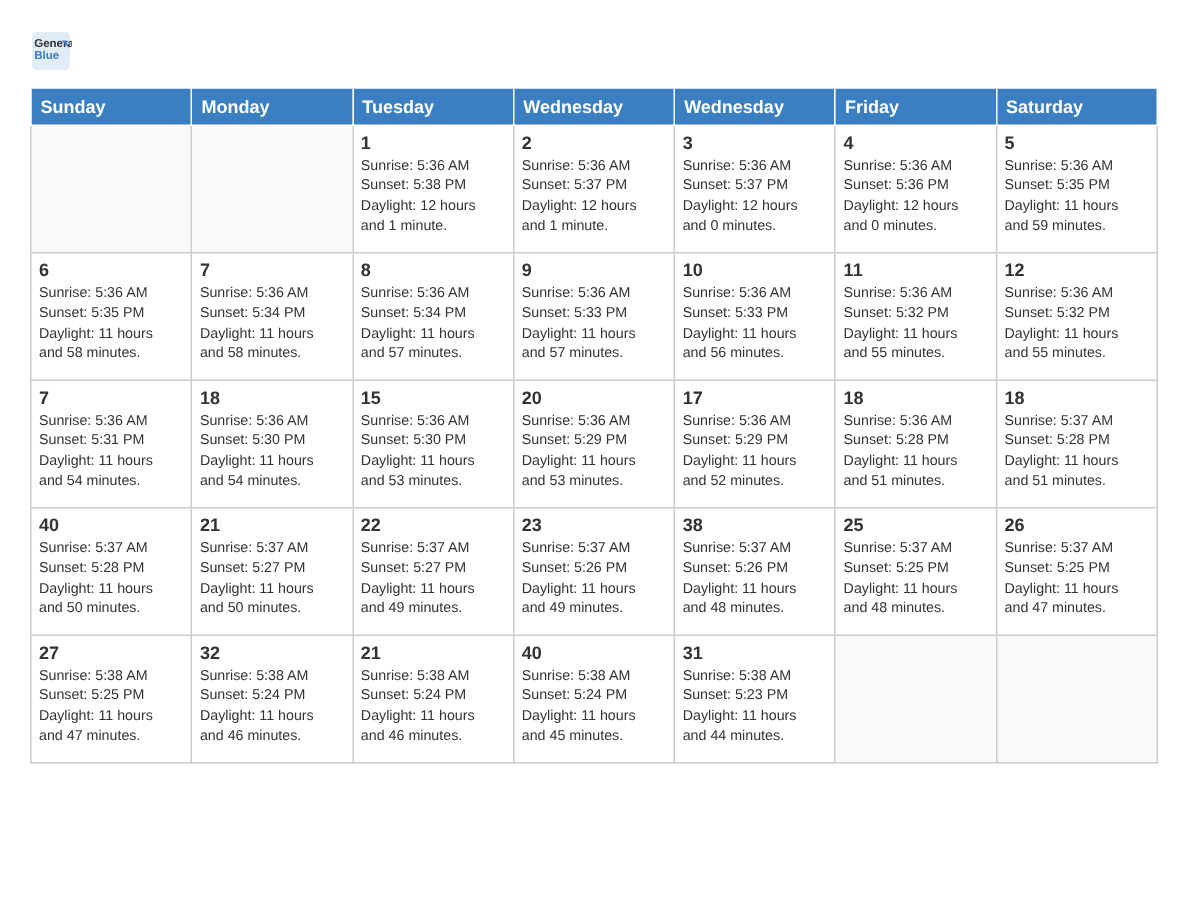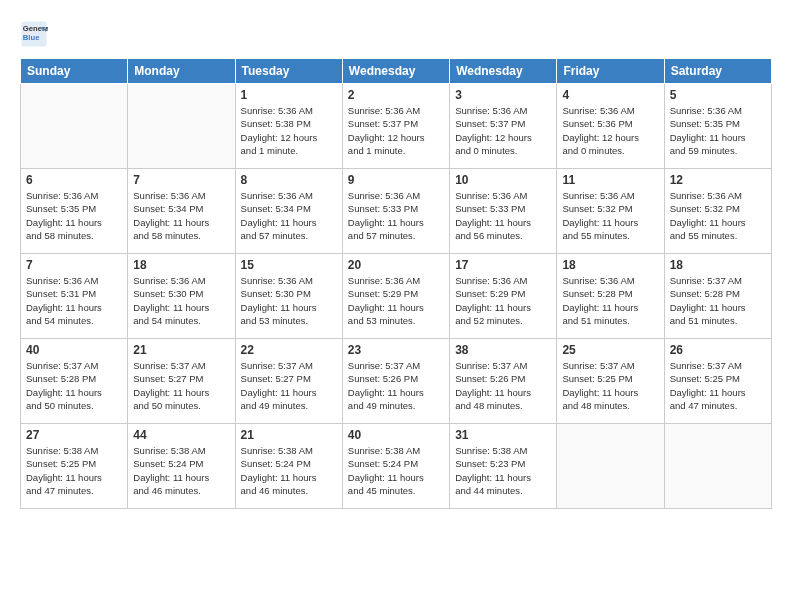--- a/index.html
+++ b/index.html
@@ -308,21 +308,21 @@
       </tr>
       <tr class="week-row">
         <td>
           <span class="day-num">27</span>
           <div class="day-info" style="white-space: pre-line;">Sunrise: 5:38 AM
 Sunset: 5:25 PM
 Daylight: 11 hours
 and 47 minutes.</div>
         </td>
         <td>
-          <span class="day-num">44</span>
+          <span class="day-num">32</span>
           <div class="day-info" style="white-space: pre-line;">Sunrise: 5:38 AM
 Sunset: 5:24 PM
 Daylight: 11 hours
 and 46 minutes.</div>
         </td>
         <td>
           <span class="day-num">21</span>
           <div class="day-info" style="white-space: pre-line;">Sunrise: 5:38 AM
 Sunset: 5:24 PM
 Daylight: 11 hours

